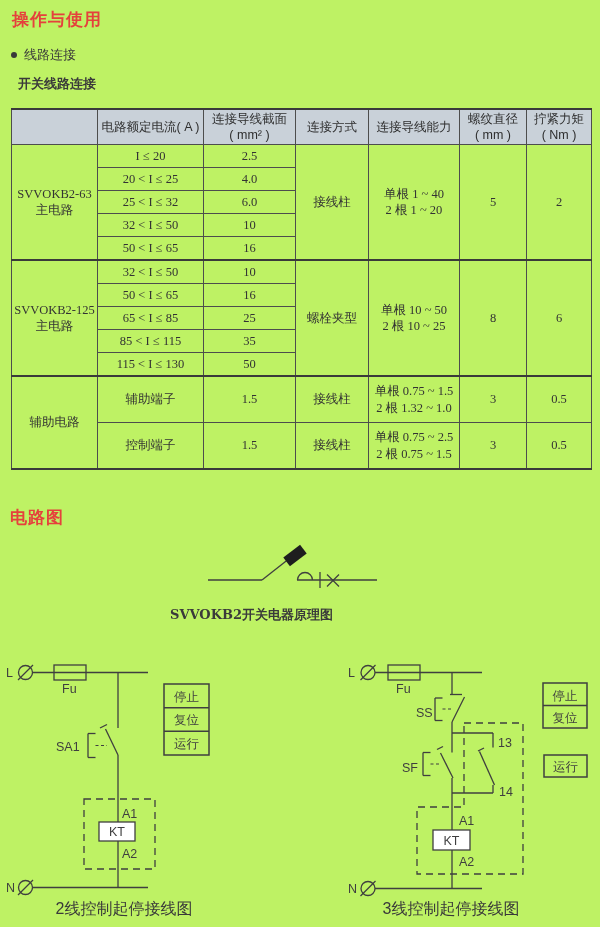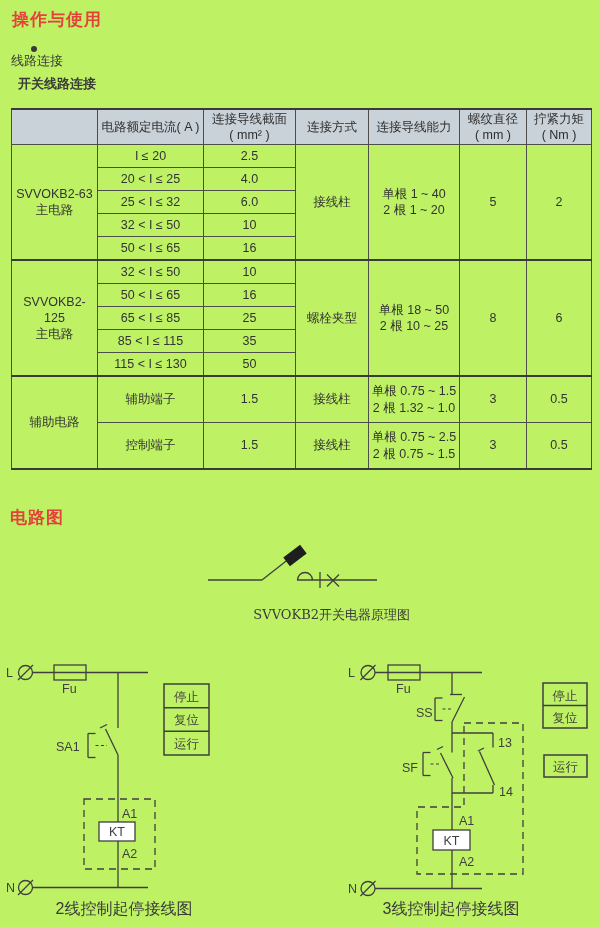--- a/index.html
+++ b/index.html
@@ -14,42 +14,42 @@
   .bullet-dot { width:6px; height:6px; border-radius:50%; background:#3a3a3a; margin-right:7px; display:inline-block; }
   .sub-heading { font-size:13px; color:#3a3a3a;font-weight:bold; }
 
   table.spec { border-collapse:collapse; table-layout:fixed; width:580px;
     border-top:2.5px solid #3a3a3a; border-bottom:2px solid #3a3a3a;padding-left:45px; }
   table.spec th, table.spec td {
     border:1px solid #4d4d4d; text-align:center; vertical-align:middle;
     font-size:12.5px; color:#333; padding:0 1px; line-height:1.3;
   }
   table.spec th { background:#c9d1d9; height:34px; font-weight:normal; color:#2e2e2e; }
-  table.spec tbody td { height:22px; }
+  table.spec tbody td { height:22px;font-family:Liberation Serif, serif; }
   table.spec tr.aux td { height:45px; }
   table.spec tr.sep td { border-top:2px solid #3a3a3a; }
 
-  .caption-serif { font-family:"DejaVu Serif","Liberation Serif",serif; font-size:13px; color:#3a3a3a; text-align:right; }
+  .caption-serif { font-family:"DejaVu Serif","Liberation Serif",serif; font-size:13px; color:#3a3a3a; text-align:left;font-weight:bold; }
   .caption-sans { font-size:16px; color:#3a3a3a; text-align:center; }
 
   svg .wire { stroke:#3f3f3f; stroke-width:1.3; fill:none; }
   svg .thick { stroke:#3f3f3f; stroke-width:1.5; fill:none; }
   svg .dashed { stroke:#3f3f3f; stroke-width:1.3; fill:none; stroke-dasharray:7 5; }
   svg .link { stroke:#3f3f3f; stroke-width:1.1; fill:none; stroke-dasharray:3 2.5; }
   svg text { font-family:"Liberation Sans","DejaVu Sans",sans-serif; font-size:12.5px; fill:#3f3f3f; }
   svg .boxfill { fill:#ffffff; }
 </style>
 </head>
 <body>
 
 <div class="page">
 
   <div class="abs sec-title" style="left:12px; top:8px;">操作与使用</div>
 
-  <div class="abs bullet-line" style="left:11px; top:46px;flex-direction:column;">
+  <div class="abs bullet-line" style="left:11px; top:46px;">
     <span class="bullet-dot"></span>
     <span>线路连接</span>
   </div>
 
   <div class="abs sub-heading" style="left:18px; top:75px;">开关线路连接</div>
 
   <table class="spec abs" style="left:11px; top:108px;">
     <colgroup>
       <col style="width:86px">
         <col style="width:106px">
@@ -121,21 +121,21 @@
 
       <tr class="sep">
         <td rowspan="5">
           <div>SVVOKB2-125</div>
             <div>主电路</div>
         </td>
         <td>32 &lt; I ≤ 50</td>
         <td>10</td>
         <td rowspan="5">螺栓夹型</td>
         <td rowspan="5">
-          <div>单根 18 ~ 50</div>
+          <div>单根 10 ~ 50</div>
             <div>2 根 10 ~ 25</div>
         </td>
         <td rowspan="5">8</td>
         <td rowspan="5">6</td>
       </tr>
       <tr>
         <td>50 &lt; I ≤ 65</td>
         <td>16</td>
       </tr>
       <tr>

